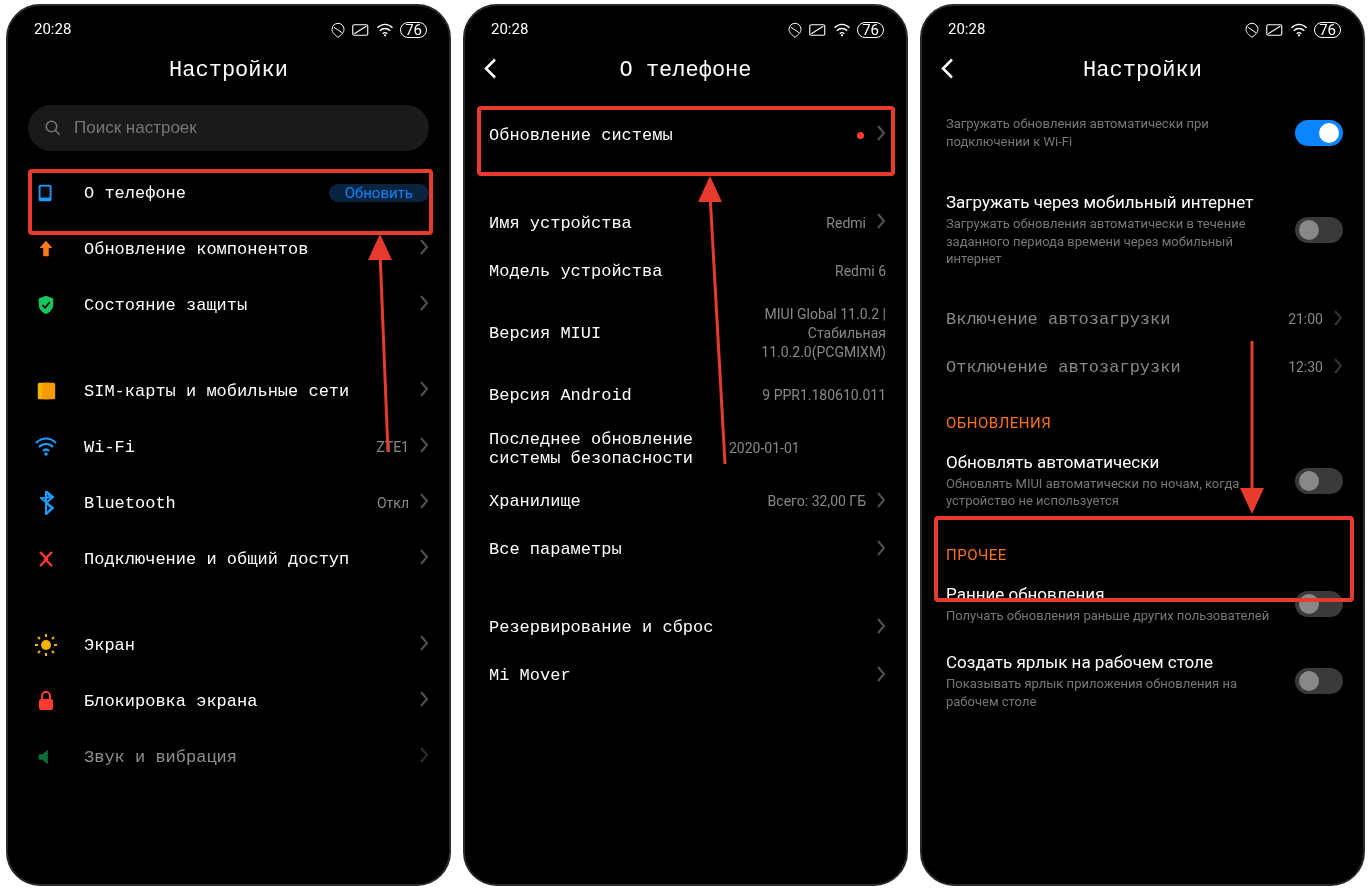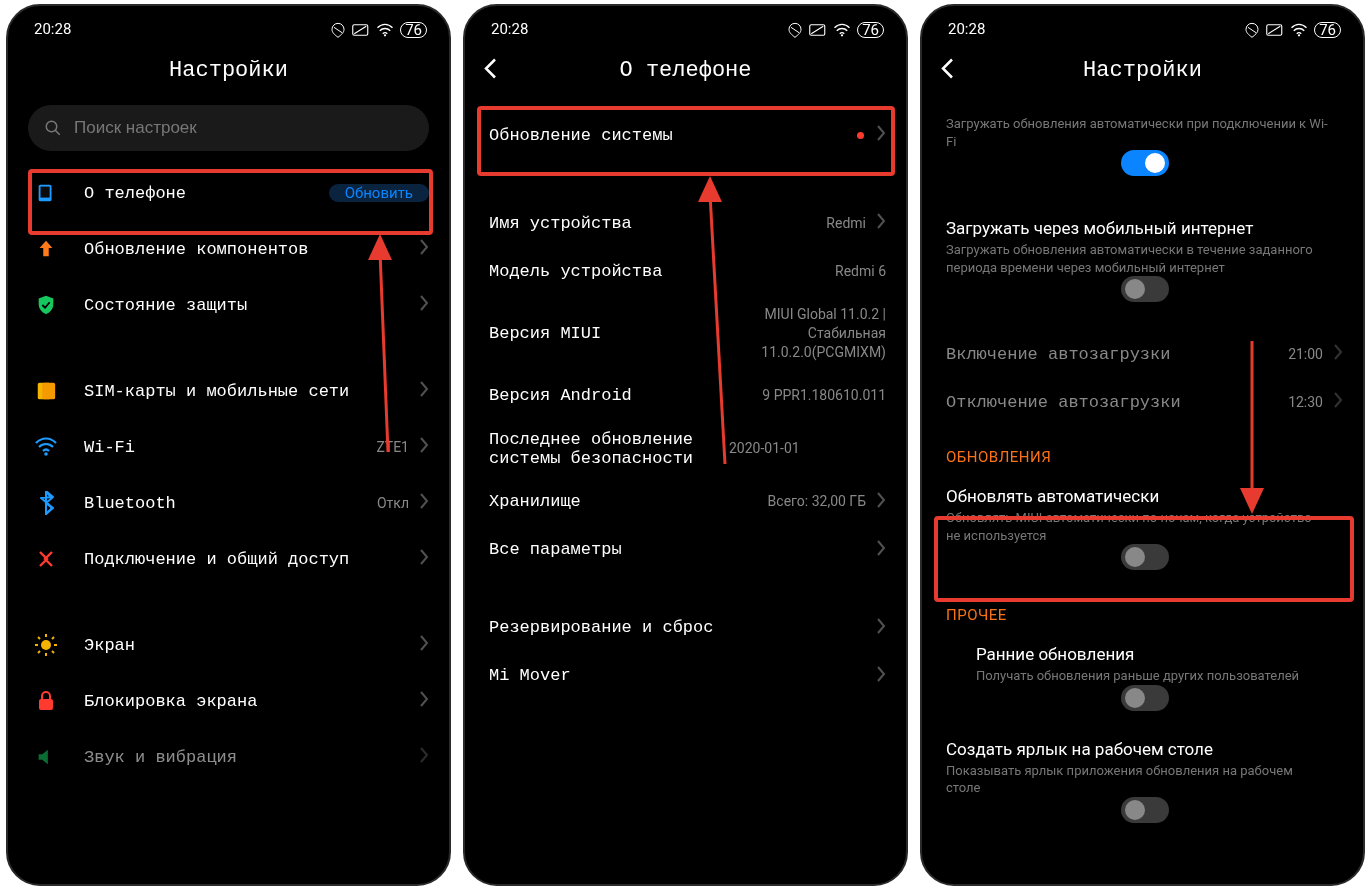--- a/index.html
+++ b/index.html
@@ -71,21 +71,21 @@
   .toggle::after {
     content:""; position:absolute; width:20px; height:20px; border-radius:50%;
     background:#888; top:3px; left:4px; transition:.2s;
   }
   .toggle.on { background:#0a84ff; }
   .toggle.on::after { background:#fff; left:24px; }
 
   .section-hdr { color:#f97316; font-size:15px; letter-spacing:.5px; padding: 22px 24px 6px; text-transform:uppercase; }
   .subtitle { color:#777; font-size:13px; line-height:1.35; margin-top:3px; }
 
-  .row2 { display:flex; padding:14px 20px 14px 24px; align-items:center;flex-direction:column; }
+  .row2 { display:flex; padding:14px 20px 14px 24px; align-items:center; }
   .row2 .txt { flex:1; padding-right:14px; }
   .row2 .lbl { font-size:17px; color:#fff; }
 
   .dot-badge { width:7px; height:7px; border-radius:50%; background:#ff3b30; margin-right:2px; }
 
   
   .hl { position:absolute; border:4px solid #e63b2e; border-radius:4px; pointer-events:none; }
   .arrow { position:absolute; pointer-events:none; }
   .arrow line { stroke:#e63b2e; stroke-width:3; }
   .arrow polygon { fill:#e63b2e; }

